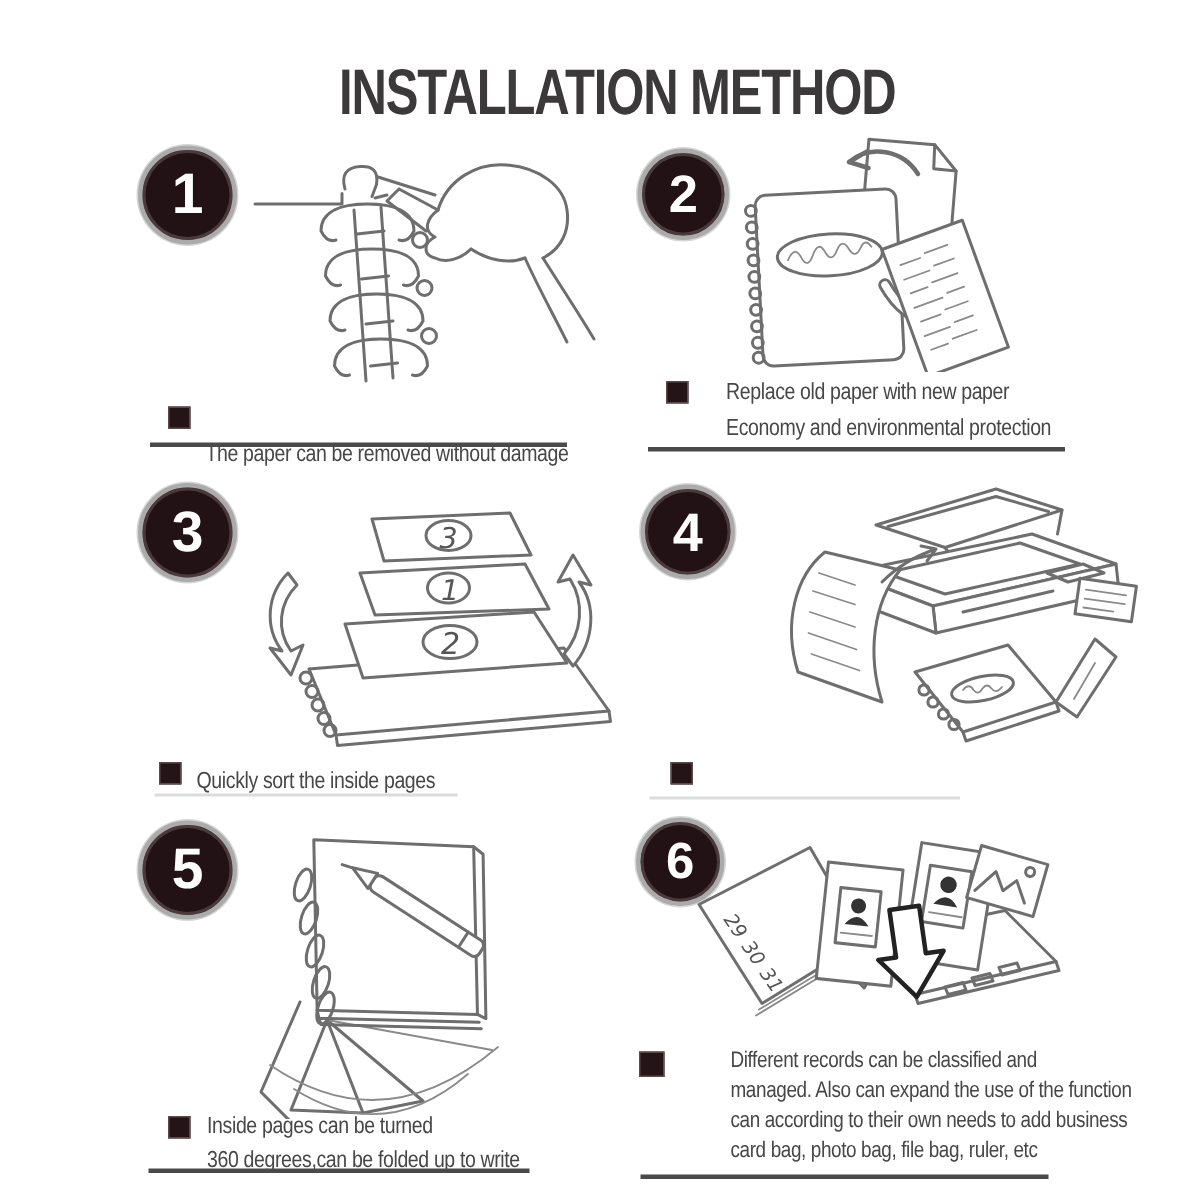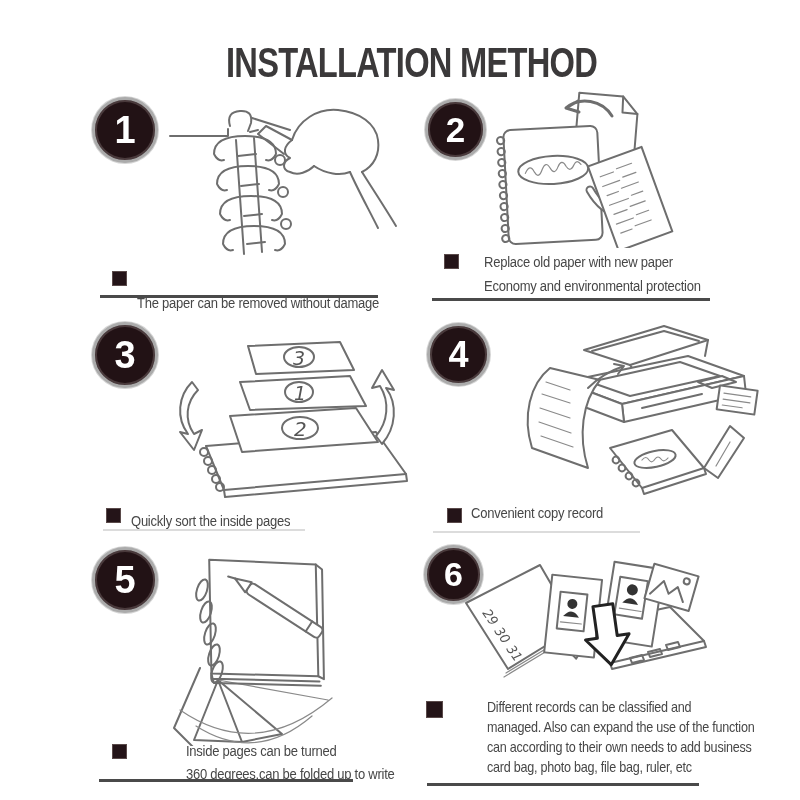--- a/index.html
+++ b/index.html
@@ -191,23 +191,20 @@
       <path class="thin" d="M150,144 q4,-5 7,0 q3,4 6,-1 q3,-4 6,0 q3,4 7,-1"></path>
       <g class="ln">
         <circle cx="124" cy="144" r="3.4"></circle>
           <circle cx="130" cy="152" r="3.4"></circle>
         <circle cx="137" cy="160" r="3.4"></circle>
           <circle cx="144" cy="167" r="3.4"></circle>
       </g>
     </g>
   </svg>
   <div class="bullet" style="left:447px;top:508px;width:13px;height:13px;"></div>
-  <div style="position:absolute;left:471px;top:504px;">
-    <div class="caption-line">Convenient copy  record</div>
-  </div>
   <div class="rule-light" style="left:433px;top:531px;width:207px;"></div>
 
   <div class="badge" style="left:92px;top:547px;width:60px;height:60px;font-size:38px;">
     <span>5</span>
   </div>
   <svg class="art" style="left:136px;top:550px;" width="238" height="196" viewBox="0 0 238 196">
     <g>
       <path class="ln" d="M64,118 L38,178 L60,200"></path>
       <path class="ln" d="M82,130 L58,190 M82,130 L106,192 M58,190 L106,192 M82,130 L146,184 M106,192 L146,184"></path>
       <path class="thin" d="M44,160 Q120,212 196,148 M60,176 Q120,214 176,166 M82,130 L192,150"></path>
@@ -224,21 +221,21 @@
       <ellipse cx="78" cy="105" rx="11" ry="5" transform="rotate(-72 78 105)"></ellipse>
       <ellipse cx="81" cy="122" rx="11" ry="5" transform="rotate(-72 81 122)"></ellipse>
     </g>
     <g transform="rotate(33 150 64)">
       <rect class="wfill" x="104" y="56" width="86" height="12" rx="4"></rect>
       <path class="wfill" d="M104,56 L88,62 L104,68 Z"></path>
       <path class="ln" d="M88,62 l-7,2 M176,56 v12"></path>
     </g>
   </svg>
   <div class="bullet" style="left:112px;top:744px;width:13px;height:13px;"></div>
-  <div style="position:absolute;left:138px;top:739px;line-height:23px;margin-left:48px;">
+  <div style="position:absolute;left:138px;top:739px;line-height:23px;">
     <div class="caption-line">Inside pages can be turned</div>
     <div class="caption-line">360 degrees,can be folded up to write</div>
   </div>
   <div class="rule-dark" style="left:99px;top:779px;width:254px;"></div>
 
   <div class="badge" style="left:424px;top:545px;width:53px;height:53px;font-size:34px;">
     <span>6</span>
   </div>
   <svg class="art" style="left:452px;top:547px;" width="258" height="150" viewBox="0 0 258 150">
     <g>

